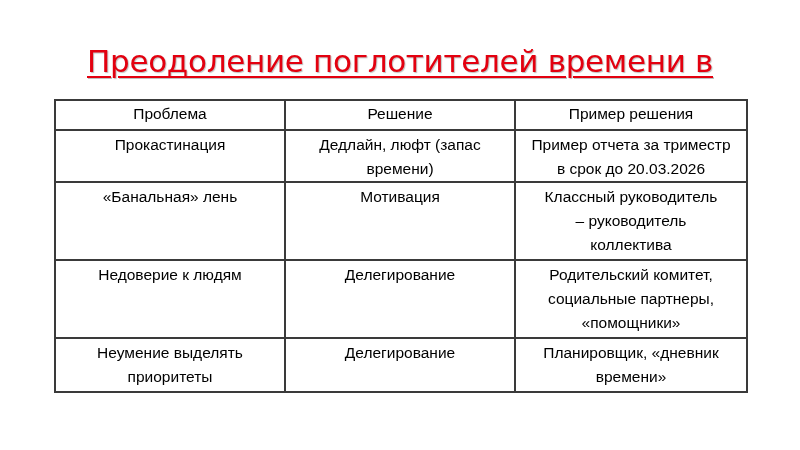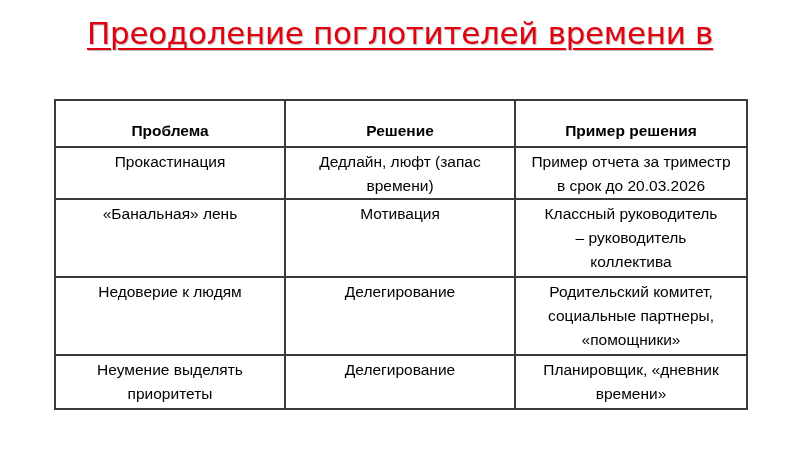--- a/index.html
+++ b/index.html
@@ -25,44 +25,44 @@
       font-size: 31px;
       line-height: 38px;
       letter-spacing: -0.3px;
       text-decoration: underline;
       text-decoration-thickness: 2px;
       text-underline-offset: 4px;
       text-shadow: 1px 1px 1px rgba(0,0,0,0.25);
       margin: 0;
       font-weight: normal;
     }
-    .slide-title span { display: block; }
+    .slide-title span { display: block; margin-top: 28px; }
     table.data-table {
       position: absolute;
       left: 54px;
       top: 99px;
       width: 692px;
       border-collapse: collapse;
       table-layout: fixed;
       font-family: "Liberation Sans", "DejaVu Sans", sans-serif;
       font-size: 15.5px;
       color: #000000;
     }
     table.data-table th,
     table.data-table td {
       border: 2px solid #3a3a3a;
       text-align: center;
       vertical-align: top;
       padding: 2px 6px 0 6px;
       line-height: 24px;
     }
     table.data-table th {
-      font-weight: bold;
+      font-weight: normal;
       height: 27px;
-      padding-top: 18px;
+      padding-top: 1px;
     }
     table.data-table col.c1 { width: 230px; }
     table.data-table col.c2 { width: 230px; }
     table.data-table col.c3 { width: 232px; }
     tr.r1 td { height: 48px; }
     tr.r2 td { height: 74px; }
     tr.r3 td { height: 74px; margin-left: 16px; }
     tr.r4 td { height: 50px; margin-top: 6px; }
     .cell-line { display: block; }
   </style>

